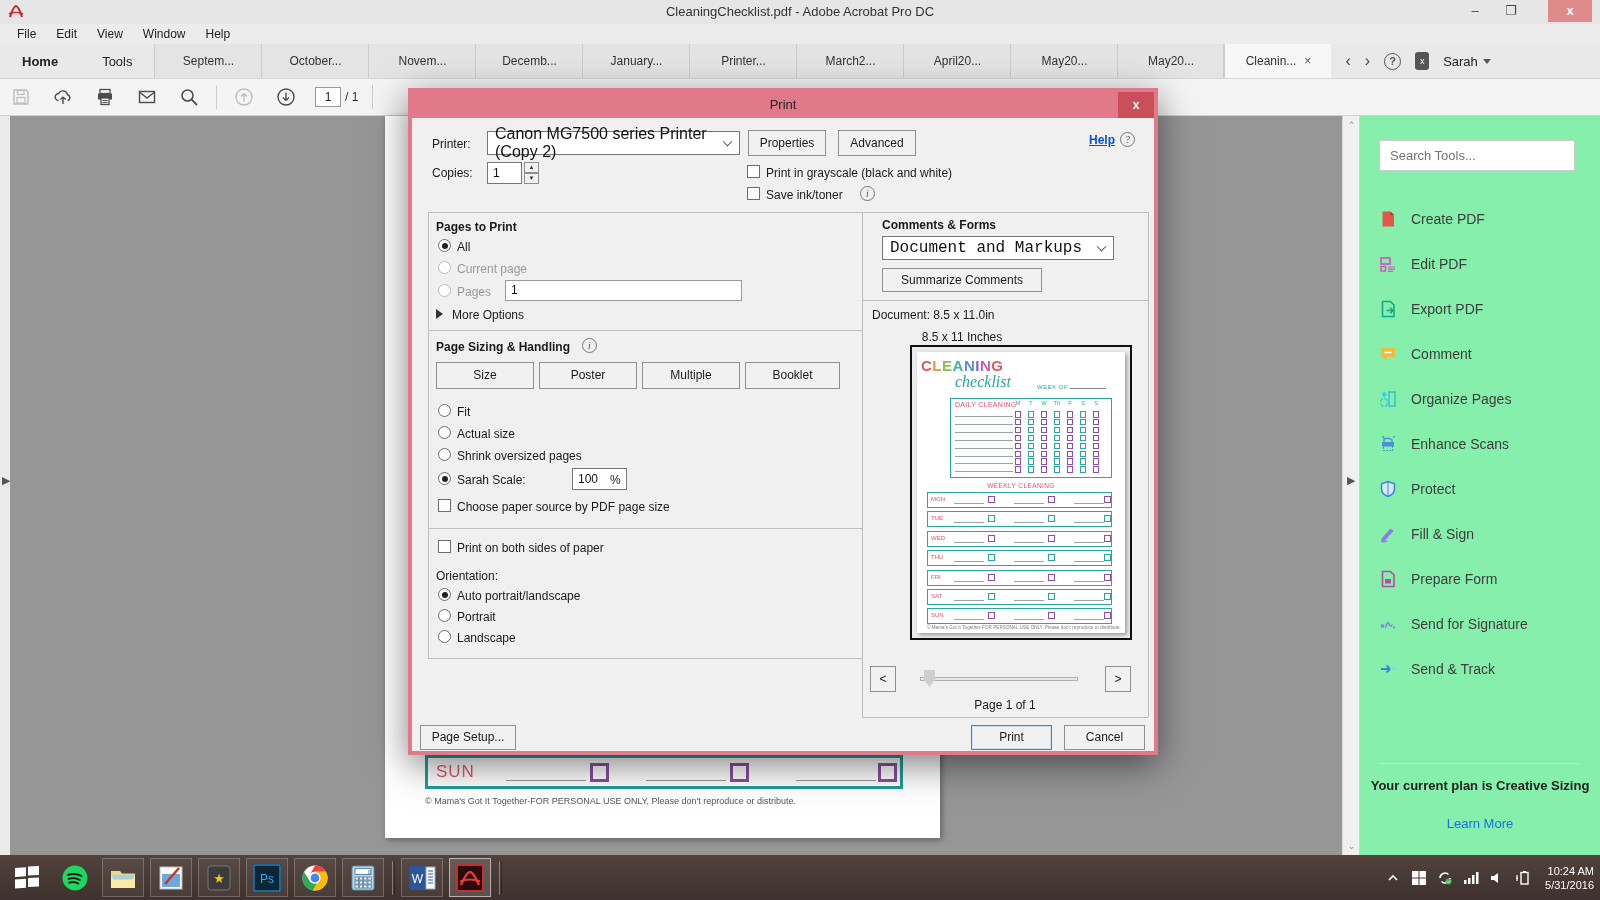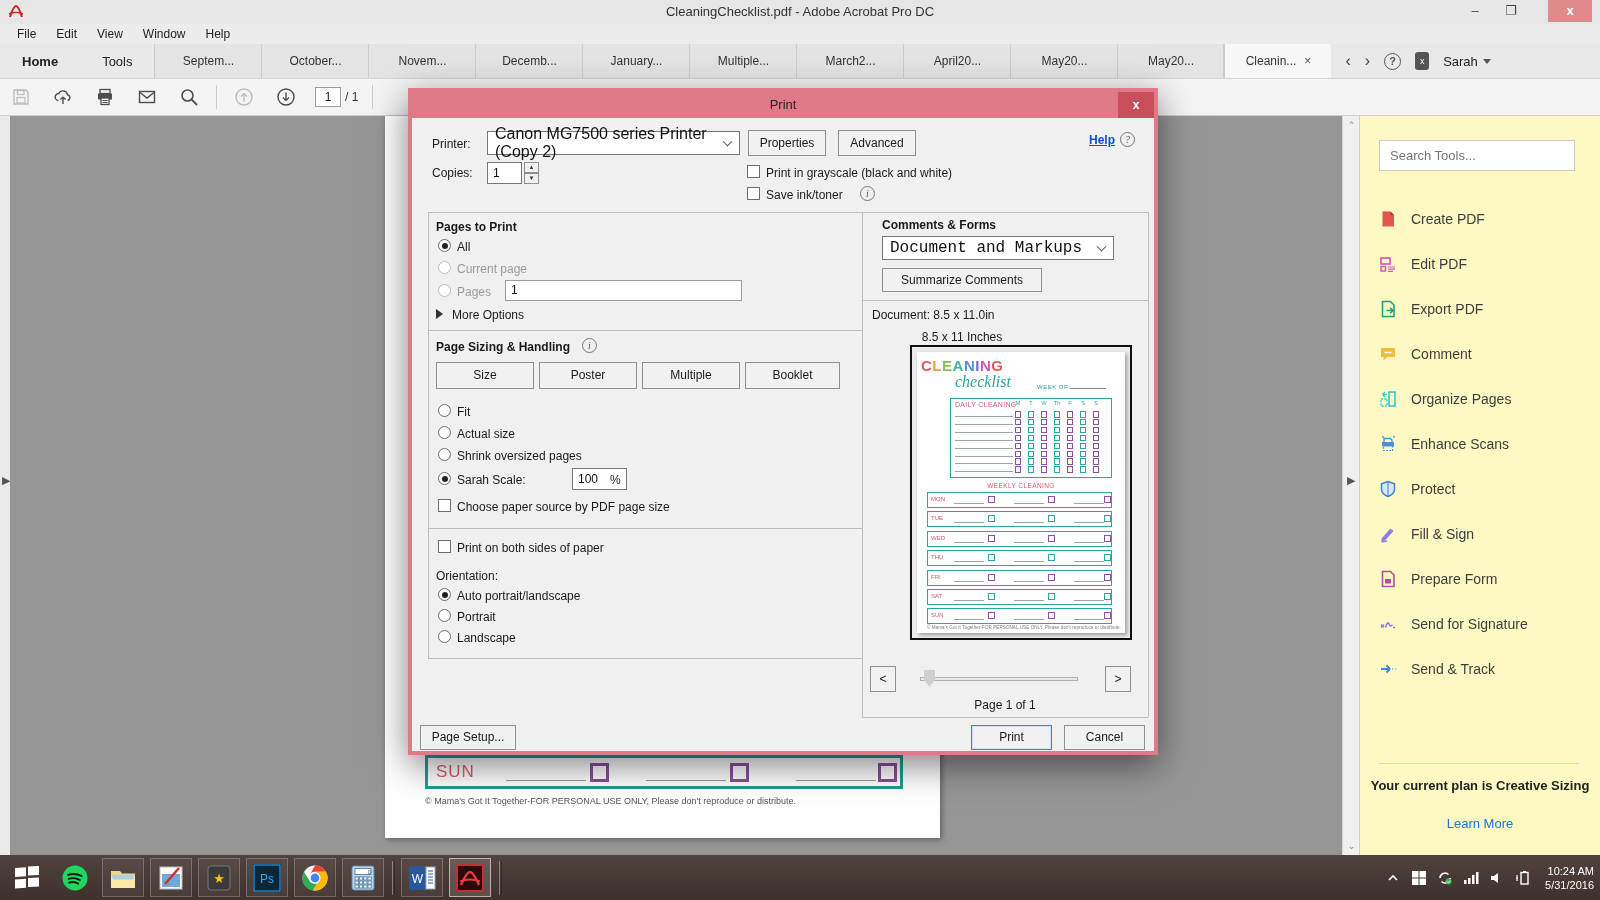--- a/index.html
+++ b/index.html
@@ -50,21 +50,21 @@
   .page { position:absolute; left:375px; top:0; width:555px; height:722px; background:#fff; box-shadow:2px 2px 6px rgba(0,0,0,.35); }
   .sun-box { position:absolute; left:40px; top:639px; width:478px; height:34px; border:3px solid #1f9e94; }
   .sun-label { position:absolute; left:8px; top:4px; font-size:17px; color:#e0586a; letter-spacing:1px; }
   .sun-line { position:absolute; top:22px; height:1px; background:#999; width:80px; }
   .sun-cb { position:absolute; top:5px; width:19px; height:19px; border:3px solid #8a4fa0; background:#fff; }
   .doc-footer { position:absolute; left:40px; top:680px; font-size:9px; color:#555; }
   .vscroll { position:absolute; left:1342px; top:116px; width:17px; height:739px; background:#f0f0f0; border-left:1px solid #d9d9d9; }
   .vscroll .arr { position:absolute; left:0; width:17px; text-align:center; font-size:9px; color:#8a8a8a; }
 
   
-  .panel { position:absolute; left:1359px; top:116px; width:241px; height:739px; background:#fef9c3; border-left:1px solid #d0d0d0; }
+  .panel { position:absolute; left:1359px; top:116px; width:241px; height:739px; background:#86efac; border-left:1px solid #d0d0d0; }
   .search-tools { position:absolute; left:19px; top:24px; width:196px; height:31px; border:1px solid #ccc; background:#fff; font-size:13px; color:#999; padding-left:10px; font-family:"Liberation Sans",sans-serif; }
   .tool-item { position:absolute; left:19px; width:210px; height:26px; display:flex; align-items:center; gap:14px; cursor:default; }
   .tool-item .ti-icon { width:18px; height:18px; flex:0 0 18px; }
   .tool-item .ti-label { font-size:14px; color:#3d3d3d; white-space:nowrap; }
   .plan-sep { position:absolute; left:19px; top:647px; width:200px; height:1px; background:#d8d8d8; }
   .plan-text { position:absolute; left:10px; top:662px; width:220px; text-align:center; font-size:13px; font-weight:bold; color:#222; line-height:16px; }
   .learn-more { position:absolute; left:10px; top:700px; width:220px; text-align:center; font-size:13px; color:#1473e6; }
 
   
   .dialog { position:absolute; left:408px; top:88px; width:750px; height:667px; border:4px solid #e0798a; background:#f0f0f0; box-shadow:0 10px 34px rgba(0,0,0,.5); }
@@ -154,21 +154,21 @@
 
   <div class="tabbar">
     <div class="tab-plain">Home</div>
     <div class="tab-plain tools">Tools</div>
     <div id="doc-tabs" style="display:flex;">
         <div class="doc-tab">Septem...</div>
         <div class="doc-tab">October...</div>
         <div class="doc-tab">Novem...</div>
         <div class="doc-tab">Decemb...</div>
         <div class="doc-tab">January...</div>
-        <div class="doc-tab">Multiple...</div>
+        <div class="doc-tab">Printer...</div>
         <div class="doc-tab">March2...</div>
         <div class="doc-tab">April20...</div>
         <div class="doc-tab">May20...</div>
         <div class="doc-tab">May20...</div>
       </div>
     <div class="doc-tab active">
       <span>Cleanin...</span>
       <span class="close-x">×</span>
     </div>
     <div class="tab-right">

